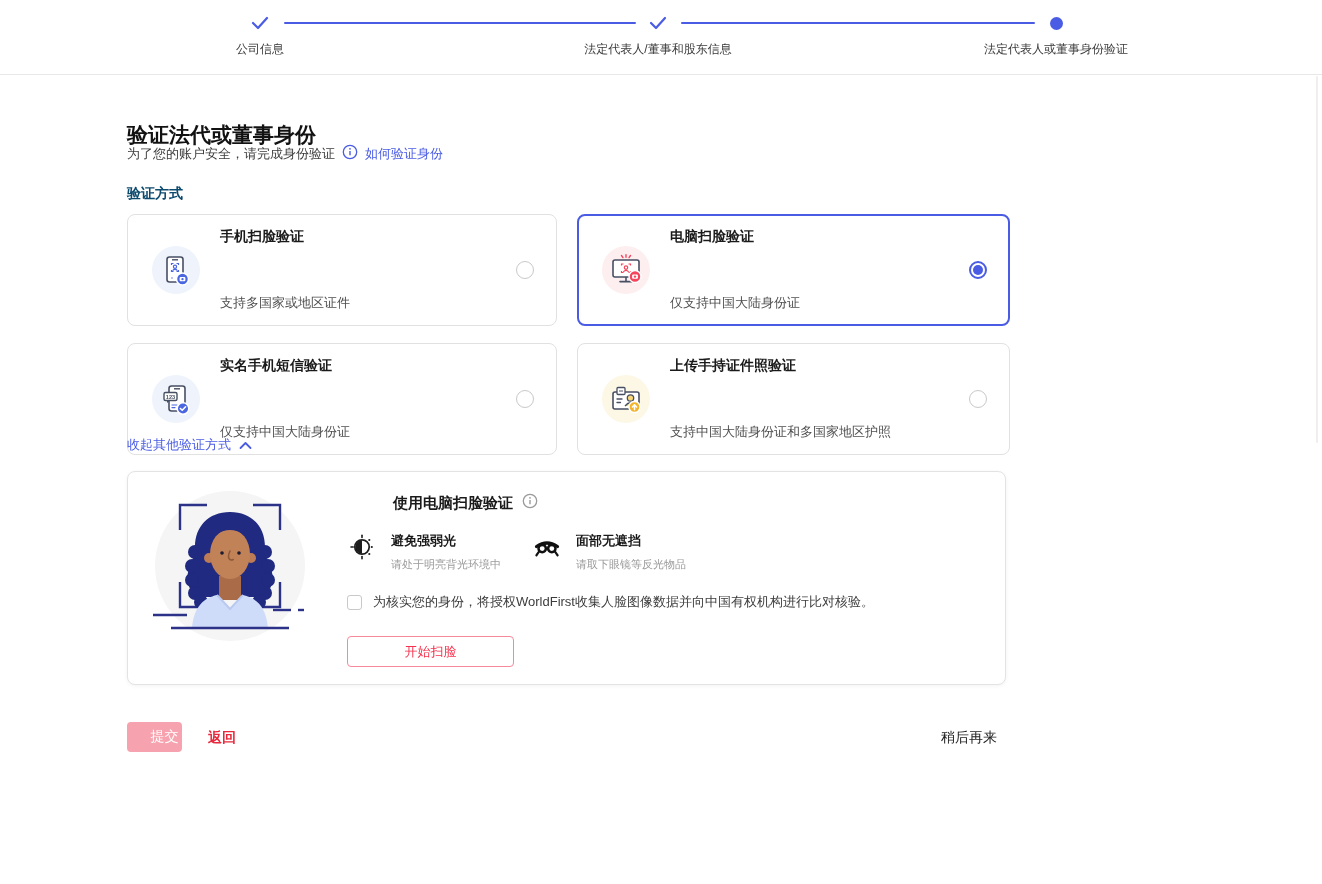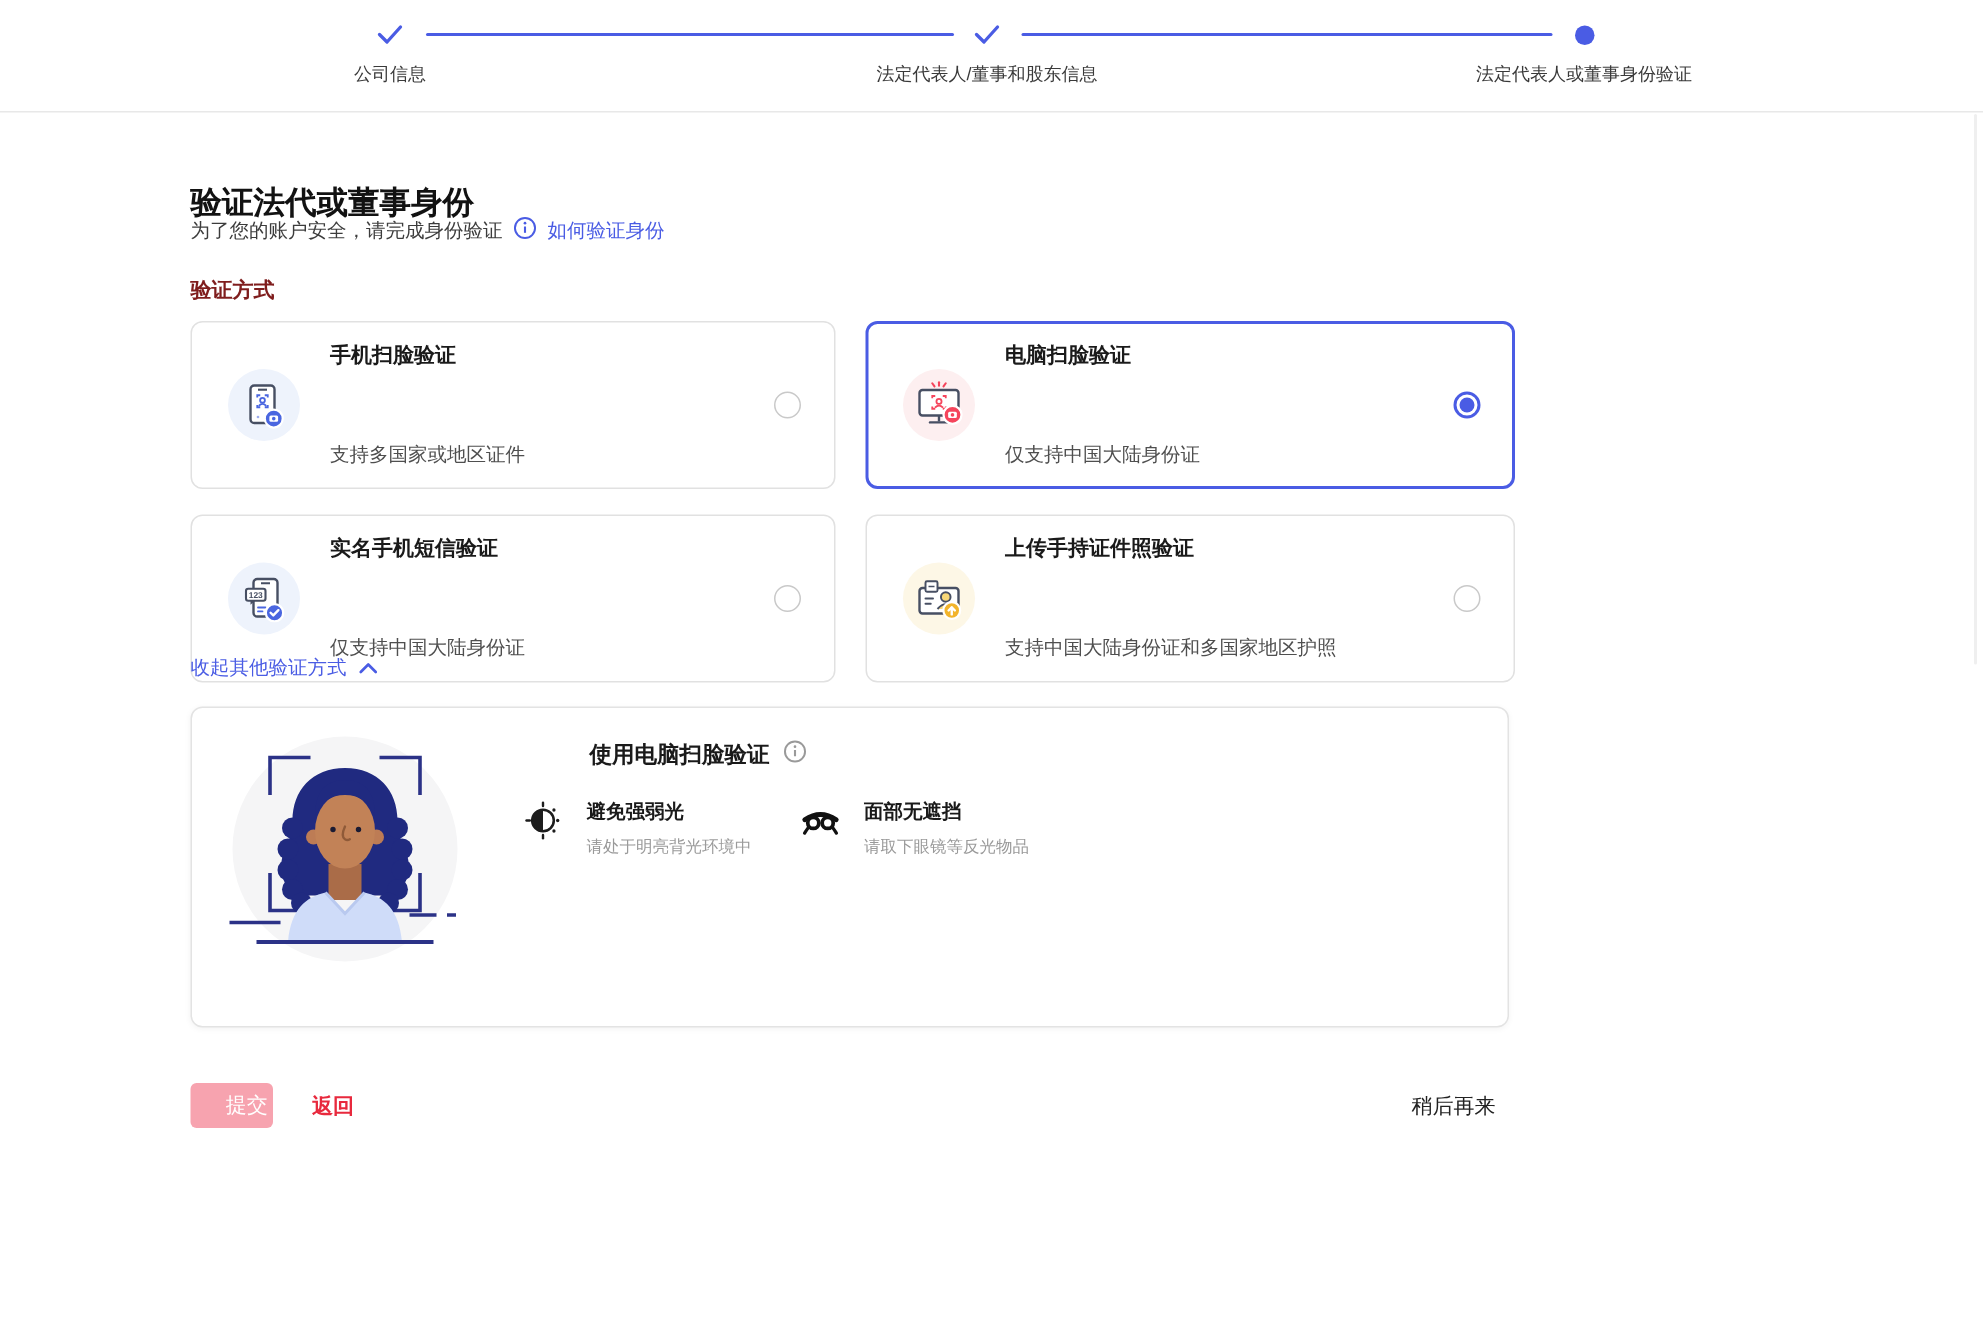--- a/index.html
+++ b/index.html
@@ -20,21 +20,21 @@
   .check-1 { left:251px; }
   .check-2 { left:649px; }
   .step-dot { position:absolute; top:17px; left:1050px; width:13px; height:13px; border-radius:50%; background:#4a5ce4; }
   .step-label { position:absolute; top:41px; transform:translateX(-50%); font-size:12px; color:#3a3a3a; white-space:nowrap; }
   .label-1 { left:260px; } .label-2 { left:658px; } .label-3 { left:1056px; }
 
   
   .page-title { position:absolute; left:127px; top:121px; font-size:21px; font-weight:bold; color:#121212; }
   .subtitle-row { position:absolute; left:127px; top:144px; display:flex; align-items:center; gap:7px; font-size:13px; color:#3c3c3c; }
   .help-link { color:#4a5ce4; cursor:pointer; }
-  .section-label { position:absolute; left:127px; top:185px; font-size:14px; font-weight:bold; color:#7f1d1d; }
+  .section-label { position:absolute; left:127px; top:185px; font-size:14px; font-weight:bold; color:#0c4a6e; }
 
   
   .cards { position:absolute; left:127px; top:214px; width:883px; display:grid; grid-template-columns:430px 433px; column-gap:20px; row-gap:17px; }
   .method-card { height:112px; background:#fff; border:1px solid #e1e1e1; border-radius:8px; display:flex; align-items:center; padding:0 22px 0 24px; cursor:pointer; }
   .method-card.selected { border:2px solid #4a5ce4; padding:0 21px 0 23px; }
   .m-icon { width:48px; height:48px; border-radius:50%; display:flex; align-items:center; justify-content:center; flex:none; }
   .bg-blue { background:#eef3fc; }
   .bg-pink { background:#fdeff0; }
   .bg-yellow { background:#fdf7e6; }
   .m-text { margin-left:20px; }
@@ -301,20 +301,25 @@
           </g>
         </svg>
       </span>
       <div>
         <div class="tip-title">面部无遮挡</div>
         <div class="tip-desc">请取下眼镜等反光物品</div>
       </div>
     </div>
   </div>
 
-
+  <div class="consent-row">
+    <span class="checkbox"></span>
+    <span>为核实您的身份，将授权WorldFirst收集人脸图像数据并向中国有权机构进行比对核验。</span>
+  </div>
+
+  <button class="start-btn">开始扫脸</button>
 </div>
 
 <button class="footer-submit" disabled="">提交</button>
 <span class="footer-back">返回</span>
 <span class="footer-later">稍后再来</span>
 
 <div class="right-edge-line"></div>
 
 </body></html>

